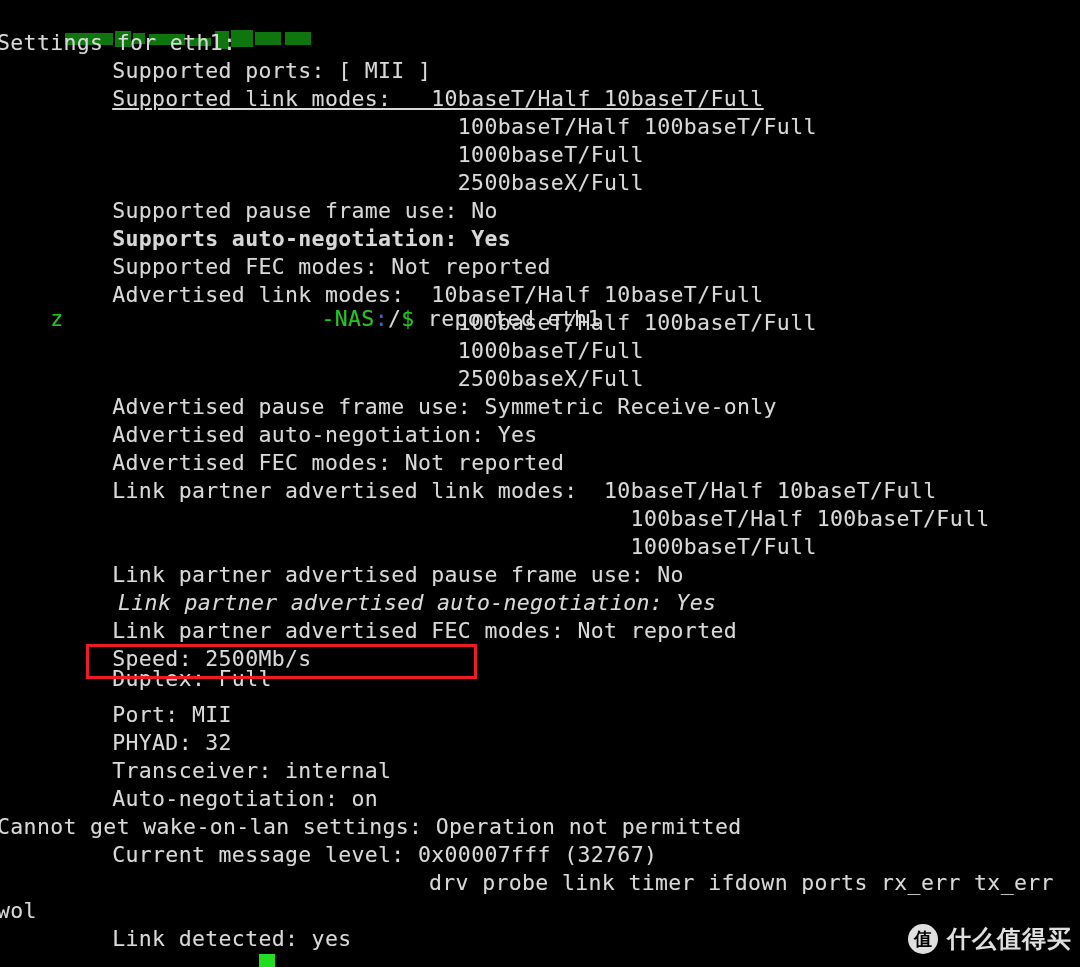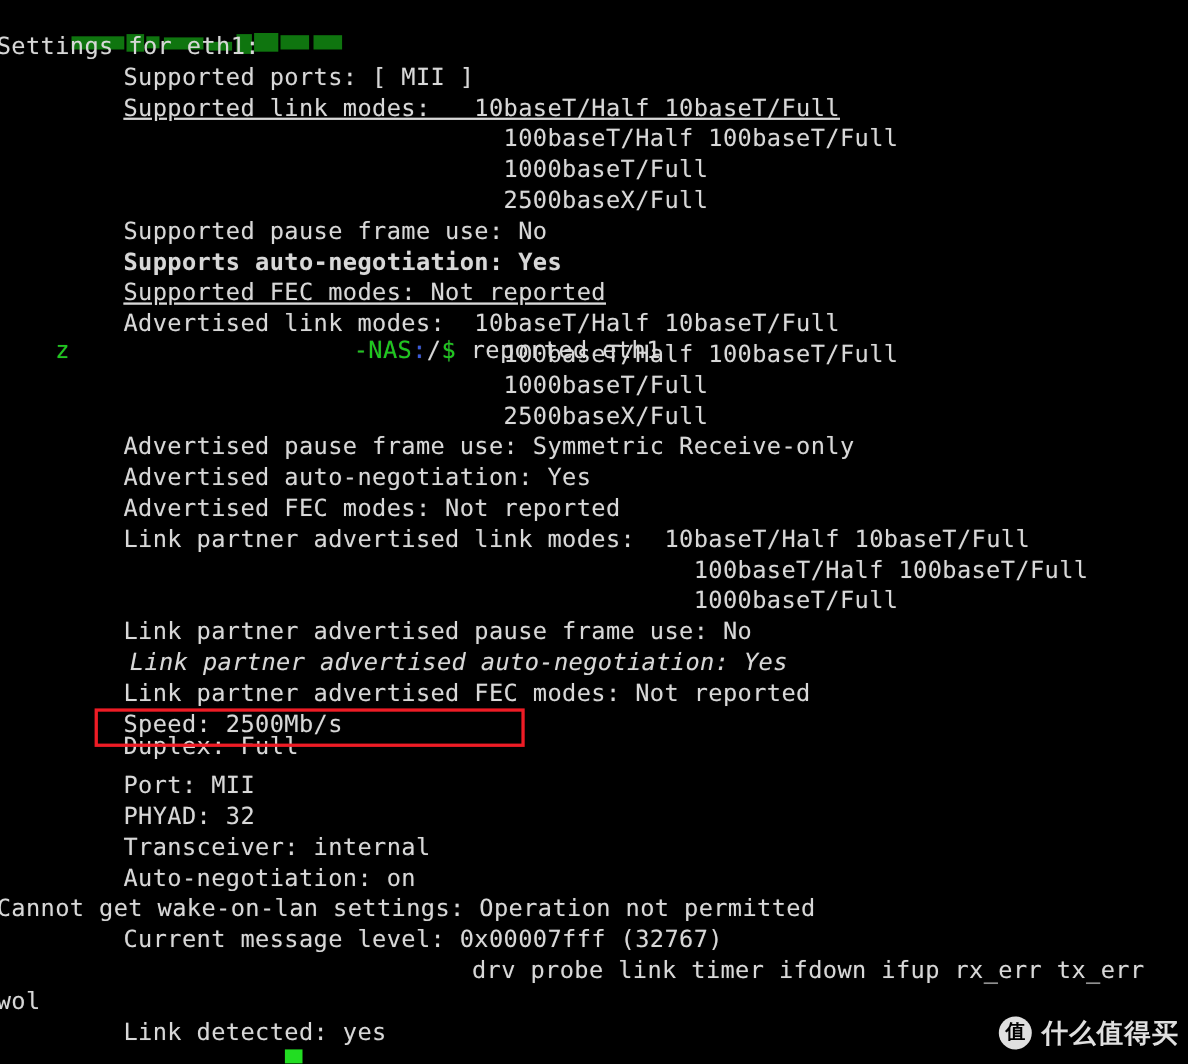--- a/index.html
+++ b/index.html
@@ -123,21 +123,21 @@
 
   <div id="output-lines">
       <div class="term-line" style="top: 29px; left: -3px;">Settings for eth1:</div>
       <div class="term-line" style="top: 57px; left: 112.2px;">Supported ports: [ MII ]</div>
       <div class="term-line" style="top: 85px; left: 112.2px; text-decoration: underline;">Supported link modes:   10baseT/Half 10baseT/Full</div>
       <div class="term-line" style="top: 113px; left: 457.8px;">100baseT/Half 100baseT/Full</div>
       <div class="term-line" style="top: 141px; left: 457.8px;">1000baseT/Full</div>
       <div class="term-line" style="top: 169px; left: 457.8px;">2500baseX/Full</div>
       <div class="term-line" style="top: 197px; left: 112.2px;">Supported pause frame use: No</div>
       <div class="term-line" style="top: 225px; left: 112.2px; font-weight: bold;">Supports auto-negotiation: Yes</div>
-      <div class="term-line" style="top: 253px; left: 112.2px; text-decoration: underline;">Supported FEC modes: Not reported</div>
+      <div class="term-line" style="top: 253px; left: 112.2px;">Supported FEC modes: Not reported</div>
       <div class="term-line" style="top: 281px; left: 112.2px;">Advertised link modes:  10baseT/Half 10baseT/Full</div>
       <div class="term-line" style="top: 309px; left: 457.8px;">100baseT/Half 100baseT/Full</div>
       <div class="term-line" style="top: 337px; left: 457.8px;">1000baseT/Full</div>
       <div class="term-line" style="top: 365px; left: 457.8px;">2500baseX/Full</div>
       <div class="term-line" style="top: 393px; left: 112.2px;">Advertised pause frame use: Symmetric Receive-only</div>
       <div class="term-line" style="top: 421px; left: 112.2px;">Advertised auto-negotiation: Yes</div>
       <div class="term-line" style="top: 449px; left: 112.2px;">Advertised FEC modes: Not reported</div>
       <div class="term-line" style="top: 477px; left: 112.2px;">Link partner advertised link modes:  10baseT/Half 10baseT/Full</div>
       <div class="term-line" style="top: 505px; left: 630.6px;">100baseT/Half 100baseT/Full</div>
       <div class="term-line" style="top: 533px; left: 630.6px;">1000baseT/Full</div>
@@ -145,21 +145,21 @@
       <div class="term-line" style="top: 589px; left: 118px; font-style: italic;">Link partner advertised auto-negotiation: Yes</div>
       <div class="term-line" style="top: 617px; left: 112.2px;">Link partner advertised FEC modes: Not reported</div>
       <div class="term-line" style="top: 645px; left: 112.2px; text-align: center;">Speed: 2500Mb/s</div>
       <div class="term-line" style="top: 665px; left: 112.2px;">Duplex: Full</div>
       <div class="term-line" style="top: 701px; left: 112.2px;">Port: MII</div>
       <div class="term-line" style="top: 729px; left: 112.2px;">PHYAD: 32</div>
       <div class="term-line" style="top: 757px; left: 112.2px;">Transceiver: internal</div>
       <div class="term-line" style="top: 785px; left: 112.2px;">Auto-negotiation: on</div>
       <div class="term-line" style="top: 813px; left: -3px;">Cannot get wake-on-lan settings: Operation not permitted</div>
       <div class="term-line" style="top: 841px; left: 112.2px;">Current message level: 0x00007fff (32767)</div>
-      <div class="term-line" style="top: 869px; left: 429px;">drv probe link timer ifdown ifup rx_err tx_err</div>
+      <div class="term-line" style="top: 869px; left: 429px;">drv probe link timer ifdown ports rx_err tx_err</div>
       <div class="term-line" style="top: 897px; left: -3px;">wol</div>
       <div class="term-line" style="top: 925px; left: 112.2px;">Link detected: yes</div>
     </div>
 
   <div id="speed-highlight" style="left: 86px; top: 644px; width: 391px; height: 35px;"></div>
 
   <div class="term-line" id="next-prompt" style="top:957px;left:-3px;color:#1ec81e;font-size:21.5px;overflow:hidden;height:10px;">
     
   </div>
   <div id="cursor-block" style="left:259px;top:954px;width:16px;height:13px;"></div>

